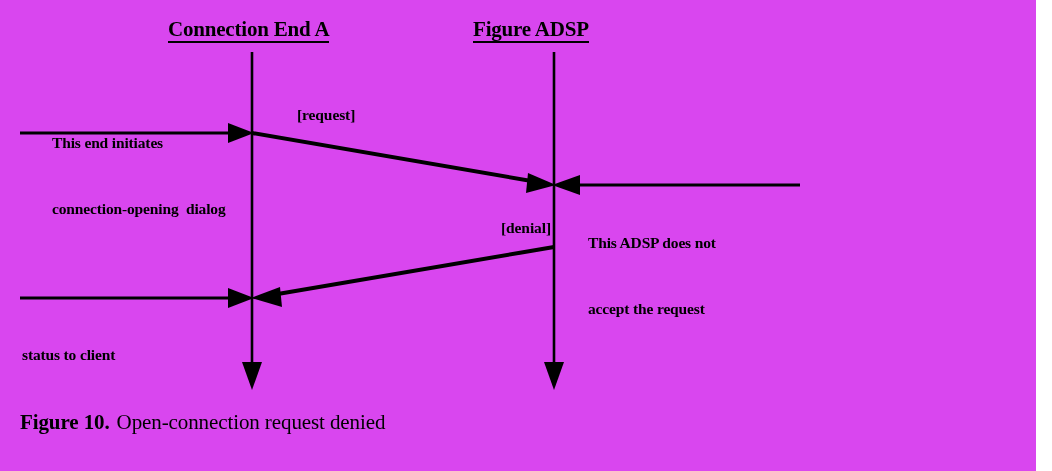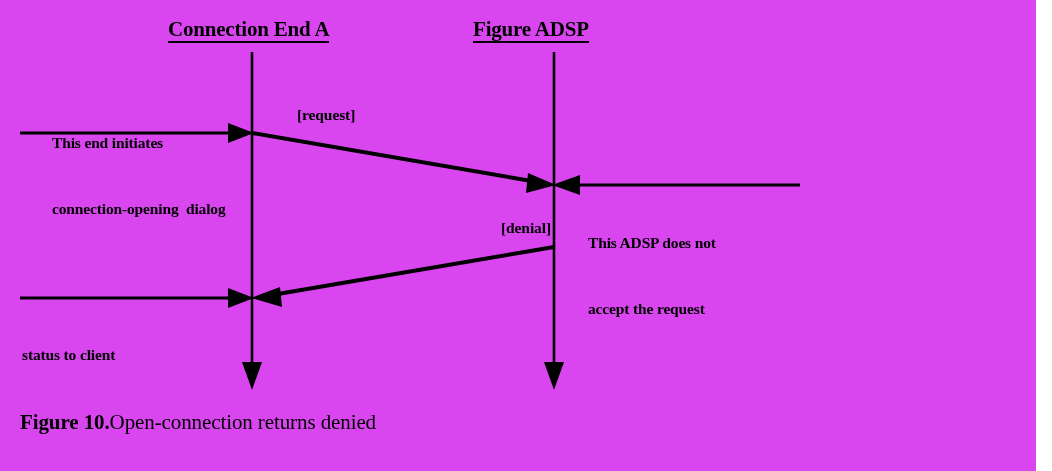--- a/index.html
+++ b/index.html
@@ -67,20 +67,21 @@
   #caption {
     position: absolute;
     left: 20px;
     top: 410px;
     font-size: 21px;
     letter-spacing: -0.1px;
     white-space: pre;
   }
   #caption .fig-num {
     font-weight: bold;
+    margin-right: 7px;
   }
 </style>
 </head>
 <body>
 
 <div id="page">
 
   <svg id="diagram-svg" viewBox="0 0 1052 471" xmlns="http://www.w3.org/2000/svg">
 
     <g>
@@ -134,15 +135,15 @@
 
   <div class="lbl note" id="note-deny">
     <div>This ADSP does not</div>
     <div>accept the request</div>
   </div>
 
   <div class="lbl note" id="note-return">
     <div>status to client</div>
   </div>
 
-  <div id="caption"><span class="fig-num">Figure 10.</span><span>Open-connection returns denied</span></div>
+  <div id="caption"><span class="fig-num">Figure 10.</span><span>Open-connection request denied</span></div>
 
 </div>
 
 </body></html>

